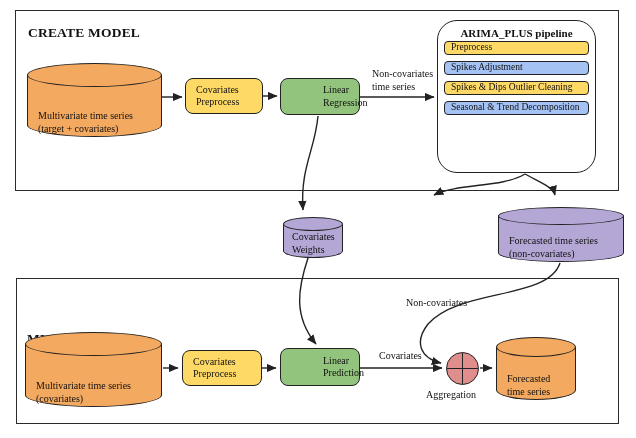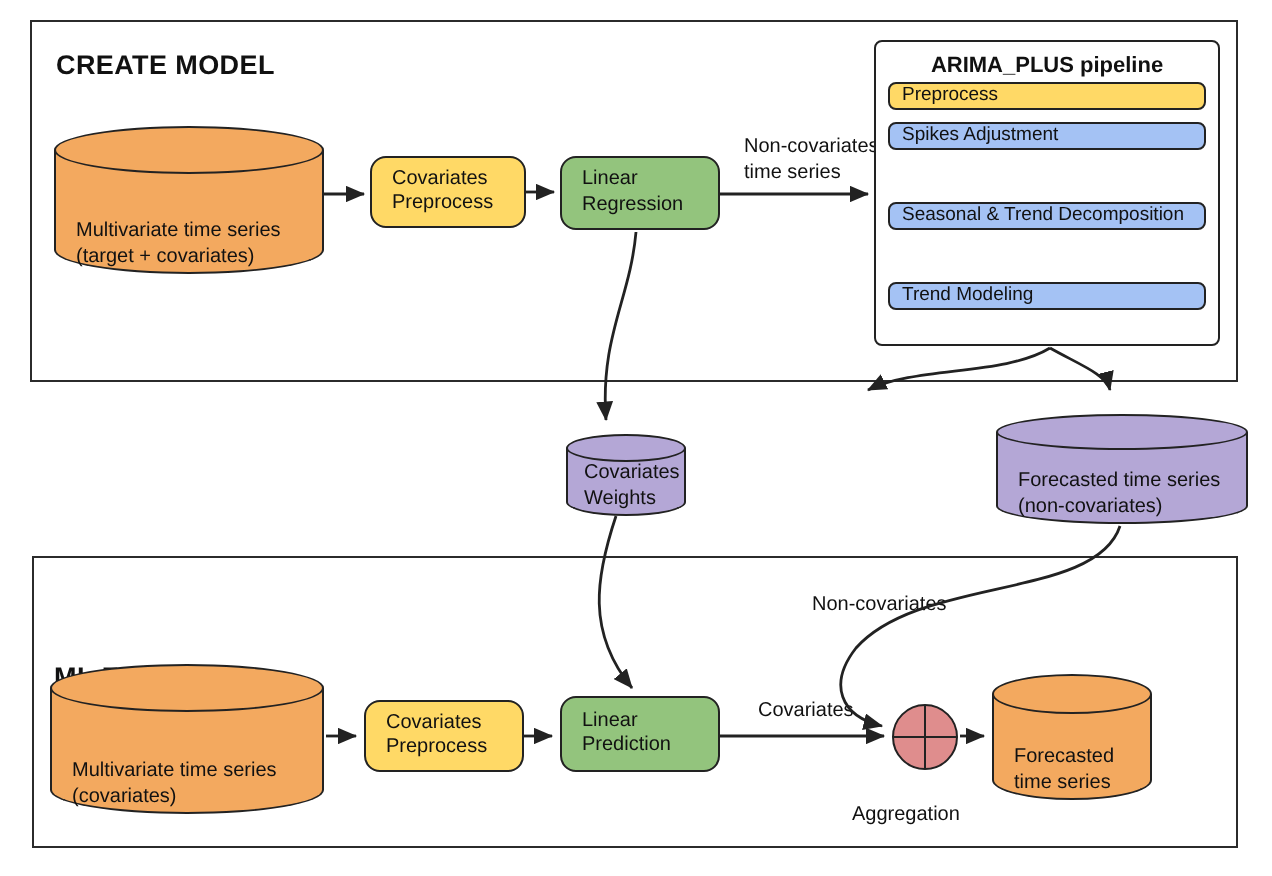--- a/index.html
+++ b/index.html
@@ -1,33 +1,33 @@
 <!DOCTYPE html>
 <html><head>
 <meta charset="utf-8">
 <style>
   html,body{margin:0;padding:0;background:#fff;}
   #canvas{
     position:relative;width:636px;height:438px;background:#fff;overflow:hidden;
-    font-family:Liberation Sans, sans-serif;color:#111;
+    font-family:Liberation Serif, serif;color:#111;
   }
   .section-box{
     position:absolute;border:1.6px solid #2b2b2b;background:transparent;
   }
   .section-title{
     position:absolute;font-size:13.5px;font-weight:bold;letter-spacing:.2px;white-space:pre-line;
   }
   
   .pbox{
     position:absolute;border:1.4px solid #222;border-radius:8px;
     display:flex;align-items:center;box-sizing:border-box;
   }
   .pbox .lbl{padding-left:10px;}
   .yellow{background:#ffd966;}
-  .green{background:#93c47d;}
+  .green{background:#93c47d;padding-left:32px;}
   .lbl{
     font-size:10px;line-height:12.5px;white-space:pre-line;color:#111;
   }
   
   .cyl{position:absolute;}
   .cyl-top{
     position:absolute;left:0;right:0;top:0;height:calc(var(--ry)*2);
     border:1.4px solid #222;border-radius:50%;box-sizing:border-box;background:var(--fill);
     z-index:2;
   }
@@ -39,22 +39,22 @@
     z-index:1;
   }
   .cyl-label{
     position:absolute;left:11px;right:2px;top:var(--ry);bottom:2px;
     display:flex;align-items:flex-end;z-index:3;
   }
   .orange{--fill:#f3a95f;}
   .purple{--fill:#b4a7d6;}
   
   #arima{
-    position:absolute;left:437px;top:20px;width:173px;height:153px;
-    border:1.5px solid #222;border-radius:4px;background:#fff;box-sizing:border-box;
+    position:absolute;left:437px;top:20px;width:159px;height:153px;
+    border:1.5px solid #222;border-radius:20px;background:#fff;box-sizing:border-box;
   }
   #arima-title{
     position:absolute;left:0;right:0;top:6px;text-align:center;
     font-size:11px;font-weight:bold;
   }
   .arow{
     position:absolute;left:6px;right:6px;height:14px;
     border:1.1px solid #222;border-radius:4px;box-sizing:border-box;
     font-size:9.5px;line-height:11.5px;display:flex;align-items:center;padding-left:6px;
   }
@@ -98,22 +98,22 @@
 Regression</span>
   </div>
 
   <div class="edge-label" style="left:372px;top:68px;">Non-covariates
 time series</div>
 
   <div id="arima">
     <div id="arima-title">ARIMA_PLUS pipeline</div>
     <div class="arow" style="top:20px;background:#ffd966;">Preprocess</div>
     <div class="arow" style="top:40px;background:#a4c2f4;">Spikes Adjustment</div>
+    <div class="arow" style="top:60px;background:#ffd966;">Spikes &amp; Dips Outlier Cleaning</div>
     <div class="arow" style="top:80px;background:#a4c2f4;">Seasonal &amp; Trend Decomposition</div>
-    <div class="arow" style="top:120px;background:#a4c2f4;">Trend Modeling</div>
   </div>
 
   <div class="cyl purple" style="left:283px;top:217px;width:60px;height:41px;--ry:7px;">
     <div class="cyl-body"></div>
     <div class="cyl-top"></div>
     <div class="cyl-label" style="left:9px;">
         <span class="lbl">Covariates
 Weights</span>
       </div>
   </div>
@@ -142,21 +142,21 @@
 Preprocess</span>
   </div>
 
   <div class="pbox green" style="left:280px;top:348px;width:80px;height:38px;">
     <span class="lbl">Linear
 Prediction</span>
   </div>
 
   <div class="edge-label" style="left:406px;top:297px;">Non-covariates</div>
   <div class="edge-label" style="left:379px;top:350px;">Covariates</div>
-  <div class="edge-label" style="left:426px;top:402px;">Aggregation</div>
+  <div class="edge-label" style="left:426px;top:389px;">Aggregation</div>
 
   <div id="agg-circle">
     <div class="vline"></div>
     <div class="hline"></div>
   </div>
 
   <div class="cyl orange" style="left:496px;top:337px;width:80px;height:63px;--ry:10px;">
     <div class="cyl-body"></div>
     <div class="cyl-top"></div>
     <div class="cyl-label">

